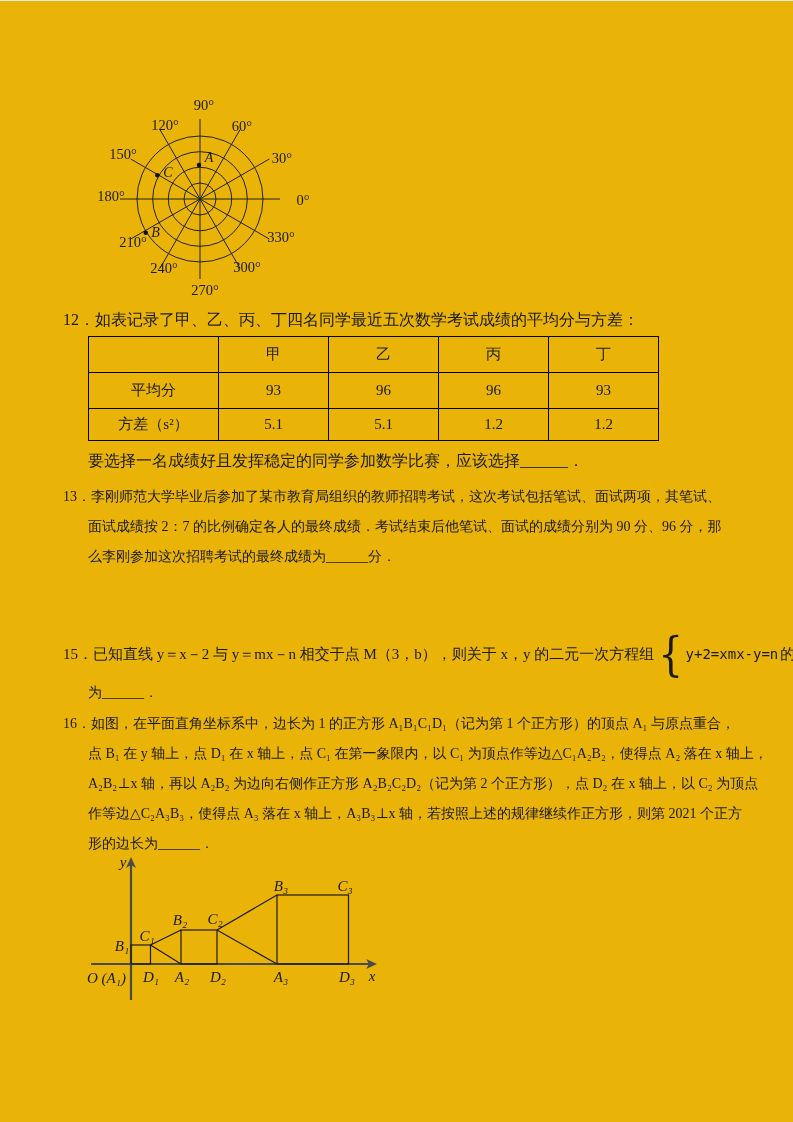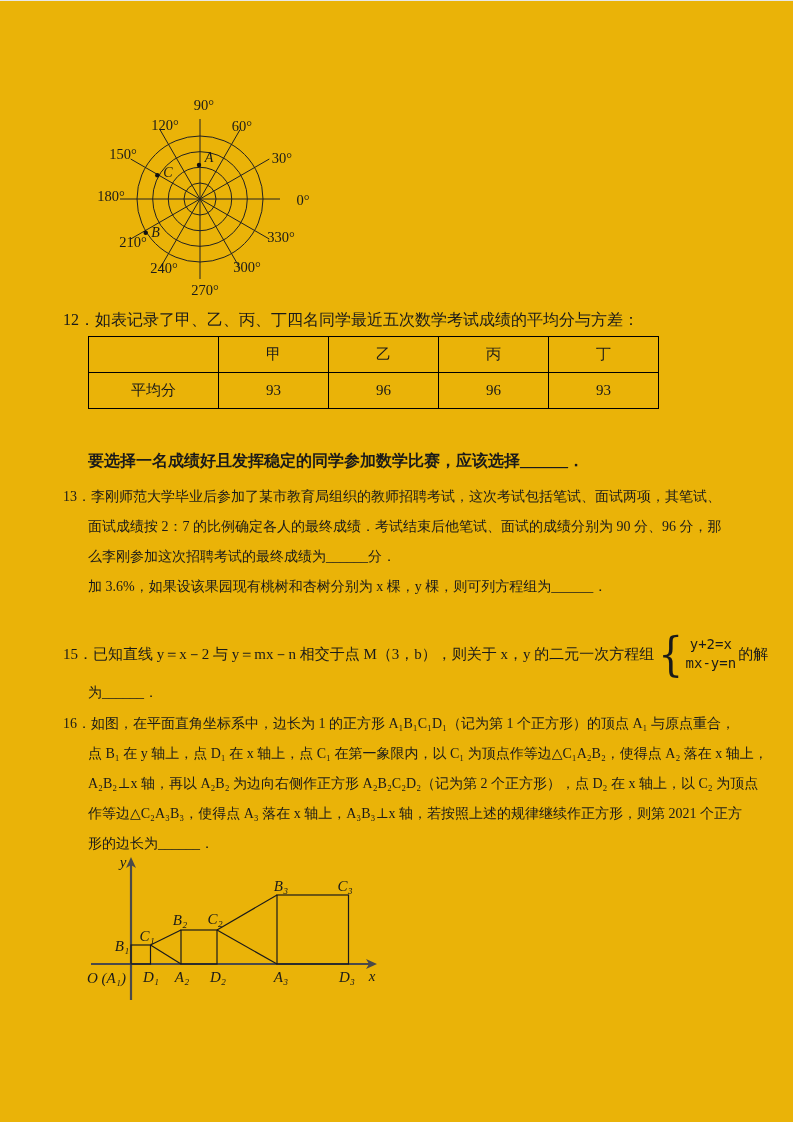--- a/index.html
+++ b/index.html
@@ -30,21 +30,21 @@
   .row-l{height:32px;}
 
   
   .q15row{display:flex;align-items:center;font-size:15px;white-space:nowrap;text-align:center;}
   .sys{display:inline-flex;align-items:center;margin:0 2px;}
   .brace{
     font-family:"DejaVu Serif",serif;
     font-size:46px;font-weight:400;line-height:46px;
     transform:scaleX(.85);
   }
-  .eqs{display:inline-flex;flex-direction:column;justify-content:center;
+  .eqs{display:inline-flex;flex-direction:row;justify-content:center;
     font-family:"DejaVu Sans Mono",monospace;font-size:14px;line-height:19px;}
 
   
   svg text{fill:#1a1a1a;}
   .plabel{font-size:14.5px;font-family:"Liberation Serif","DejaVu Serif",serif;}
   .pt-label{font-size:14px;font-style:italic;font-family:"Liberation Serif","DejaVu Serif",serif;}
   .fig-label{font-size:15px;font-style:italic;font-family:"Liberation Serif","DejaVu Serif",serif;}
 </style>
 </head>
 <body>
@@ -108,33 +108,39 @@
       <td>丙</td>
       <td>丁</td>
     </tr>
     <tr class="row-h">
       <td>平均分</td>
       <td>93</td>
       <td>96</td>
       <td>96</td>
       <td>93</td>
     </tr>
+    <tr class="row-l">
+      <td>方差（s²）</td>
+      <td>5.1</td>
+      <td>5.1</td>
+      <td>1.2</td>
+      <td>1.2</td>
+    </tr>
   </tbody>
     </table>
 
-  <div class="abs smallline" style="left:88px;top:450px;font-weight:bold;">要选择一名成绩好且发挥稳定的同学参加数学比赛，应该选择______．</div>
+  <div class="abs smallline" style="left:88px;top:450px;">要选择一名成绩好且发挥稳定的同学参加数学比赛，应该选择______．</div>
 
   <div class="abs qblock" style="left:63px;top:481px;">
     <div class="tline">13．李刚师范大学毕业后参加了某市教育局组织的教师招聘考试，这次考试包括笔试、面试两项，其笔试、</div>
     <div class="tline cont">面试成绩按 2：7 的比例确定各人的最终成绩．考试结束后他笔试、面试的成绩分别为 90 分、96 分，那</div>
     <div class="tline cont">么李刚参加这次招聘考试的最终成绩为______分．</div>
   </div>
 
   <div class="abs qblock" style="left:63px;top:571px;">
-    <div class="tline cont">加 3.6%，如果设该果园现有桃树和杏树分别为 x 棵，y 棵，则可列方程组为______．</div>
   </div>
 
   <div class="abs qblock" style="left:63px;top:629px;">
     <div class="q15row" style="height:48px;">
       <span>15．已知直线 y＝x－2 与 y＝mx－n 相交于点 M（3，b），则关于 x，y 的二元一次方程组</span>
       <span class="sys">
         <span class="brace">{</span>
         <span class="eqs">
           <span>y+2=x</span>
           <span>mx-y=n</span>

